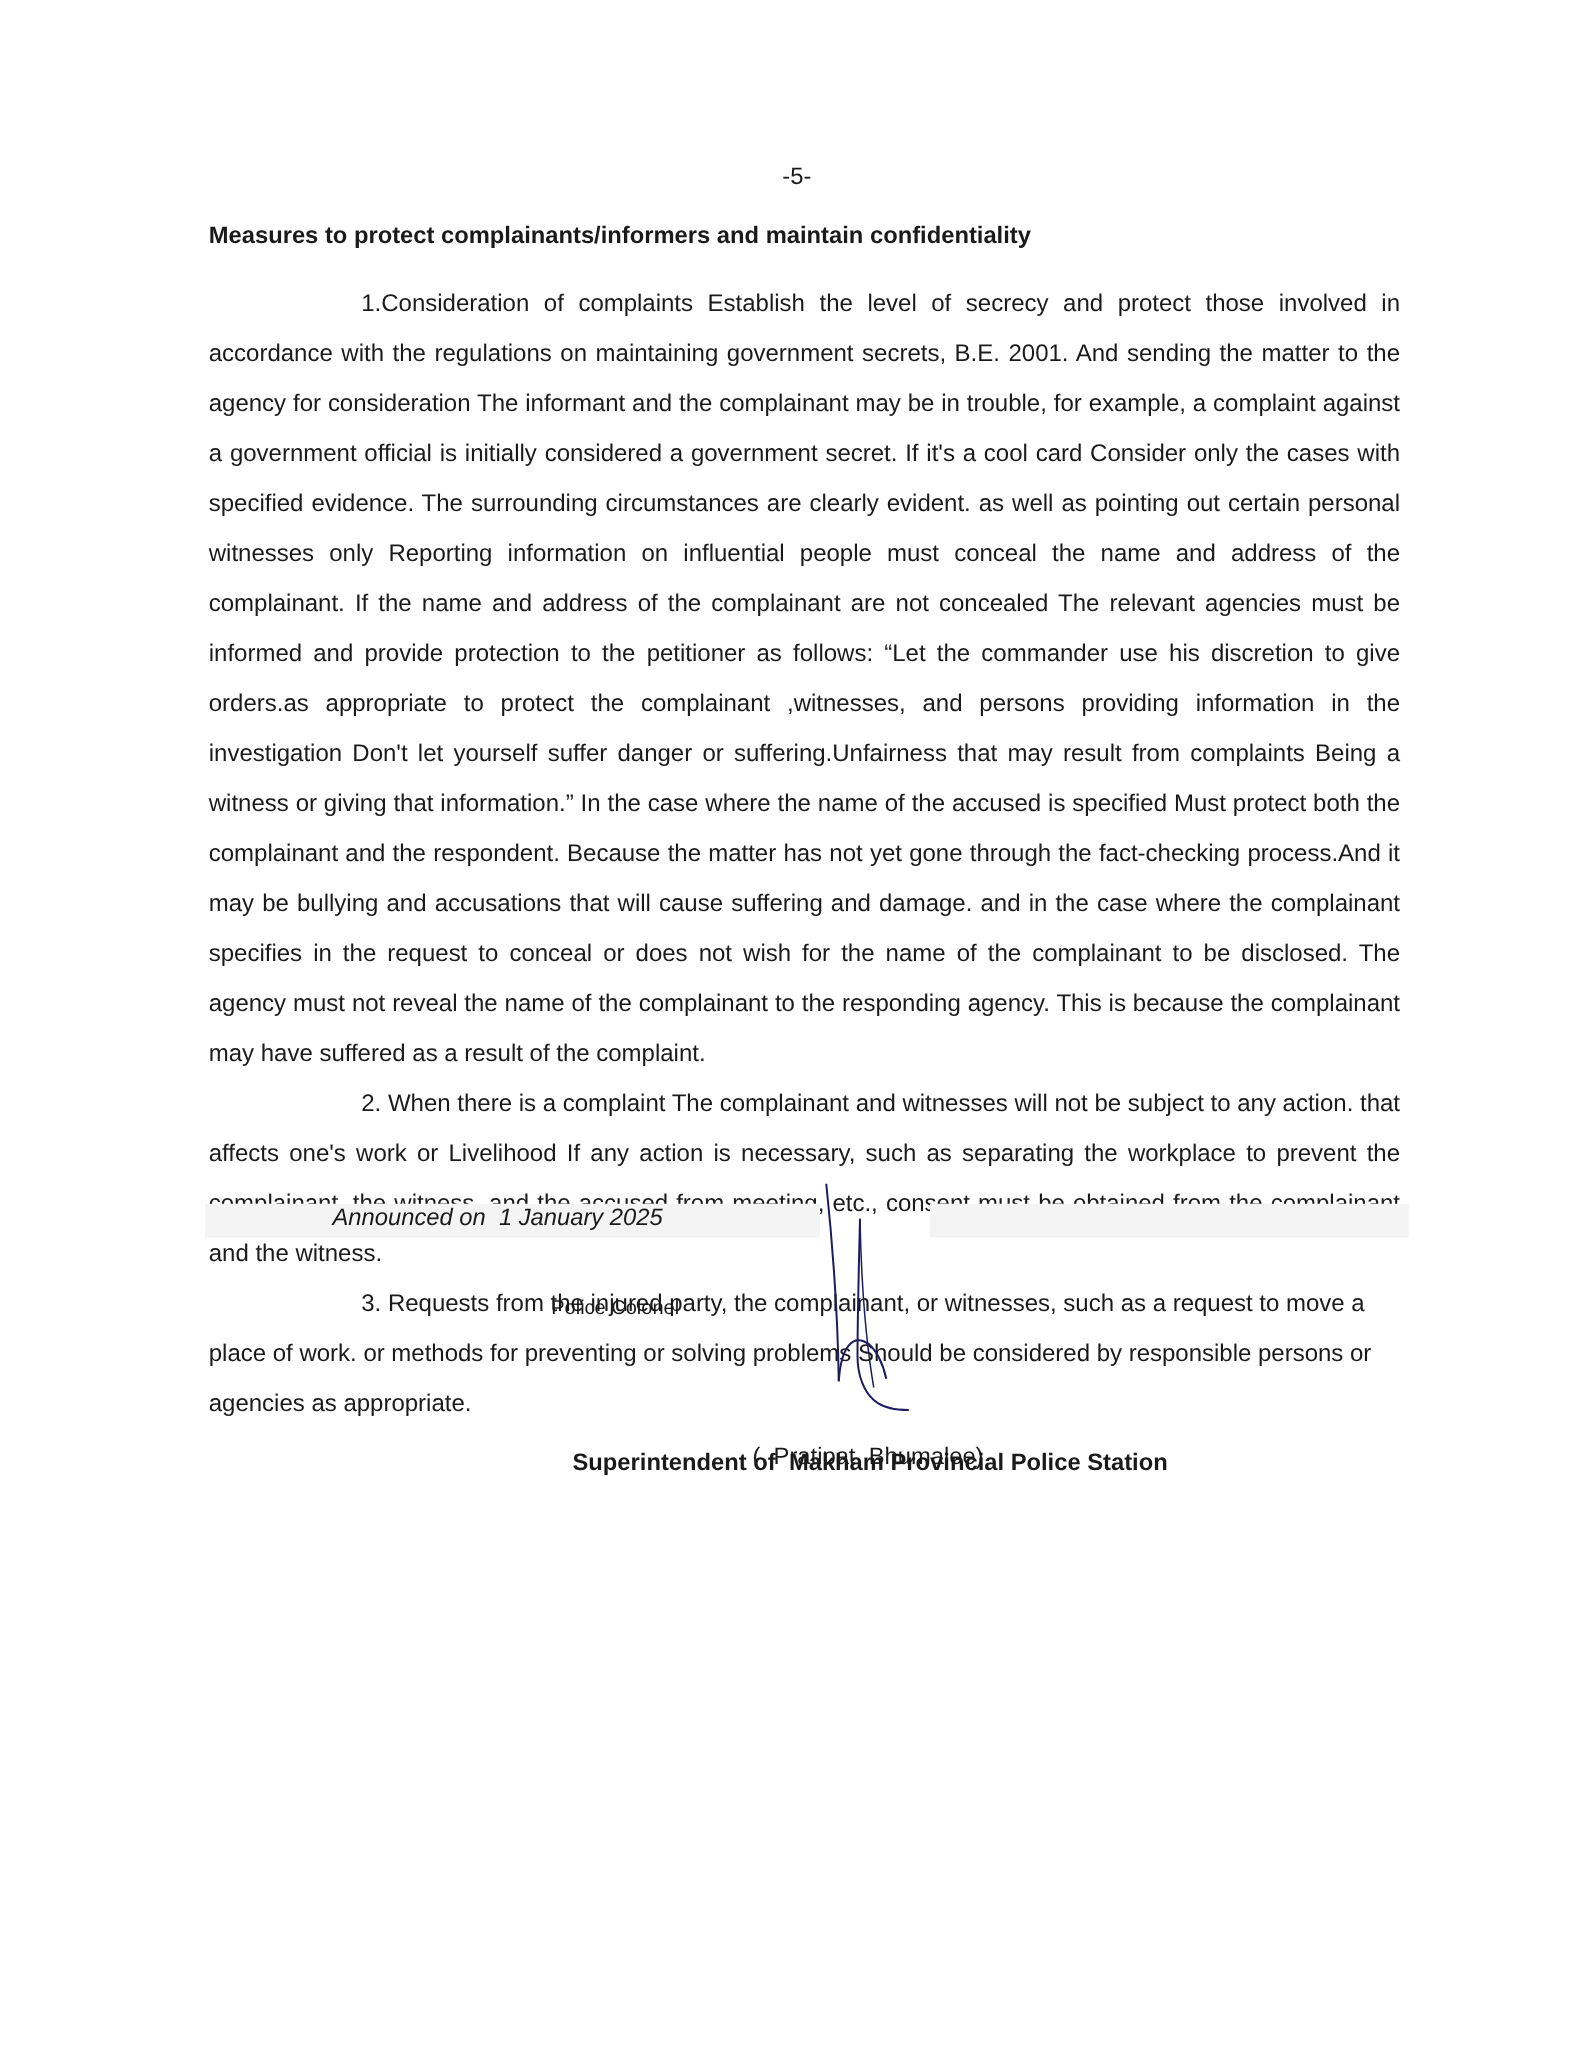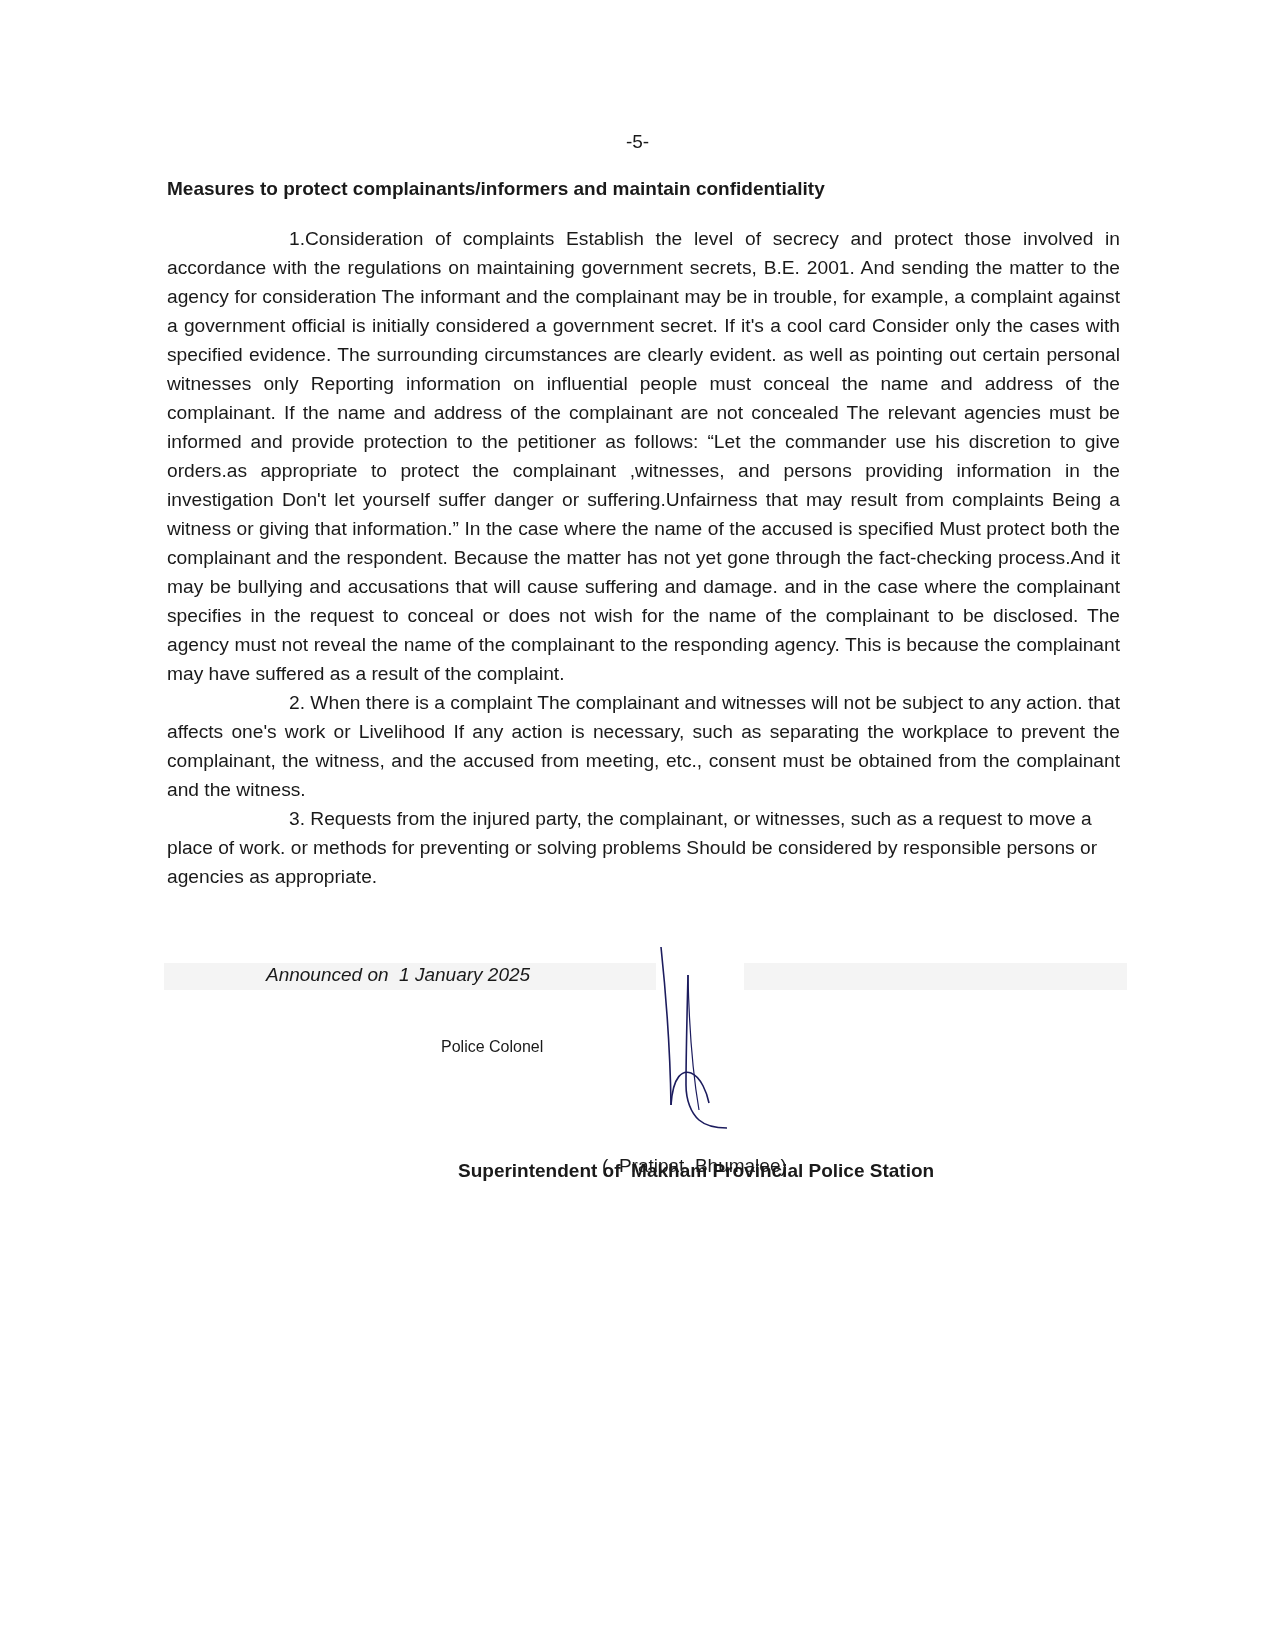--- a/index.html
+++ b/index.html
@@ -3,21 +3,21 @@
 <meta charset="utf-8">
 <style>
   html, body { margin: 0; padding: 0; background: #ffffff; }
   body { width: 1275px; height: 1650px; position: relative; overflow: hidden;
          font-family: "Liberation Sans", "DejaVu Sans", sans-serif; color: #1a1a1a; }
   .page-number { position: absolute; top: 131px; left: 0; width: 1275px; text-align: center;
                  font-size: 19px; }
   .heading { position: absolute; top: 178px; left: 167px; font-size: 19px; font-weight: bold;
              }
   .body { position: absolute; top: 224px; left: 167px; width: 953px; font-size: 19.2px;
-          line-height: 29px; }
+          line-height: 40px; }
   .para { margin: 0; text-align: justify; text-indent: 122px; }
   .para.p4 { text-align: left; }
   .para.p3 { text-align: left; }
   .grey-band-left { position: absolute; top: 963px; left: 164px; width: 492px; height: 27px; background: #f4f4f4; }
   .grey-band-right { position: absolute; top: 963px; left: 744px; width: 383px; height: 27px; background: #f4f4f4; }
   .announced { position: absolute; top: 964px; left: 266px; font-size: 19px; white-space: pre; font-style: italic; }
   .rank { position: absolute; top: 1038px; left: 441px; font-size: 16px; }
   .name { position: absolute; top: 1132px; left: 602px; font-size: 19px; white-space: pre; margin-top: 23px; }
   .position { position: absolute; top: 1160px; left: 458px; font-size: 19px; white-space: pre; font-weight: bold; }
   .signature { position: absolute; top: 945px; left: 655px; width: 110px; height: 190px; }

